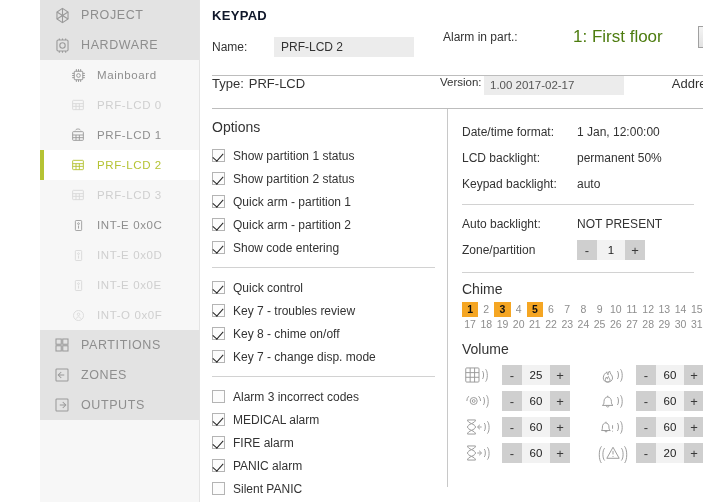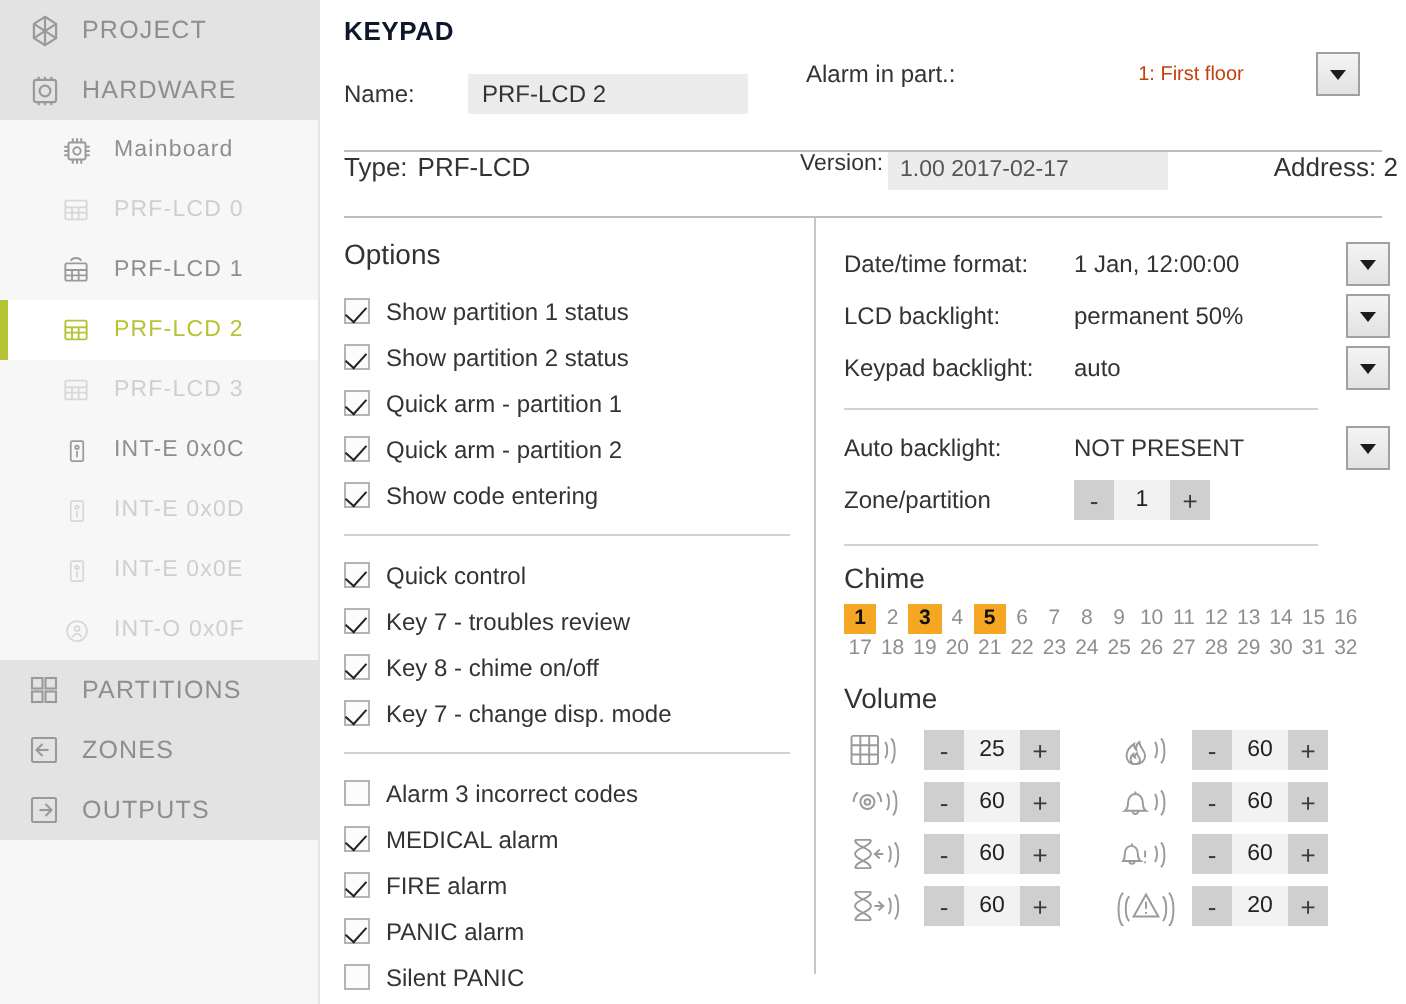--- a/index.html
+++ b/index.html
@@ -4,21 +4,21 @@
 <style>
   * { box-sizing: border-box; margin: 0; padding: 0; }
   html, body {
     width: 703px; height: 502px;
     font-family: "Liberation Sans", sans-serif;
     font-size: 12px;
     color: #222;
     background: #ffffff;
     overflow: hidden;
   }
-  #app { display: flex; width: 703px; height: 502px; }
+  #app { display: flex; width: 703px; height: 502px; padding-left: 40px; }
 
   
   #sidebar {
     width: 160px; height: 502px;
     background: #f7f7f7;
     flex: 0 0 160px;
     position: relative;
     border-right: 1px solid #e4e4e4;
   }
   .nav-group-top { background: #e3e3e3; }
@@ -60,21 +60,21 @@
     line-height: 20px; padding: 0 7px; font-size: 12px; color: #333;
     font-family: "Liberation Sans", sans-serif;
   }
   #name-field { width: 140px; }
 
   .alarm-part {
     position: absolute; left: 243px; top: 26px;
     display: flex; align-items: center;
   }
   .alarm-part .lbl { width: 130px; }
-  .alarm-part .selval { width: 125px; font-size: 10px; color: #c2410c; text-align: center; }
+  .alarm-part .selval { width: 125px; font-size: 17px; color: #4d7c0f; }
 
   .ddbtn {
     width: 22px; height: 22px;
     background: linear-gradient(#f4f4f4,#e2e2e2);
     border: 1px solid #a0a0a0;
     display: inline-flex; align-items: center; justify-content: center;
     cursor: pointer; flex: 0 0 22px;
   }
   .ddbtn i {
     width: 0; height: 0;

